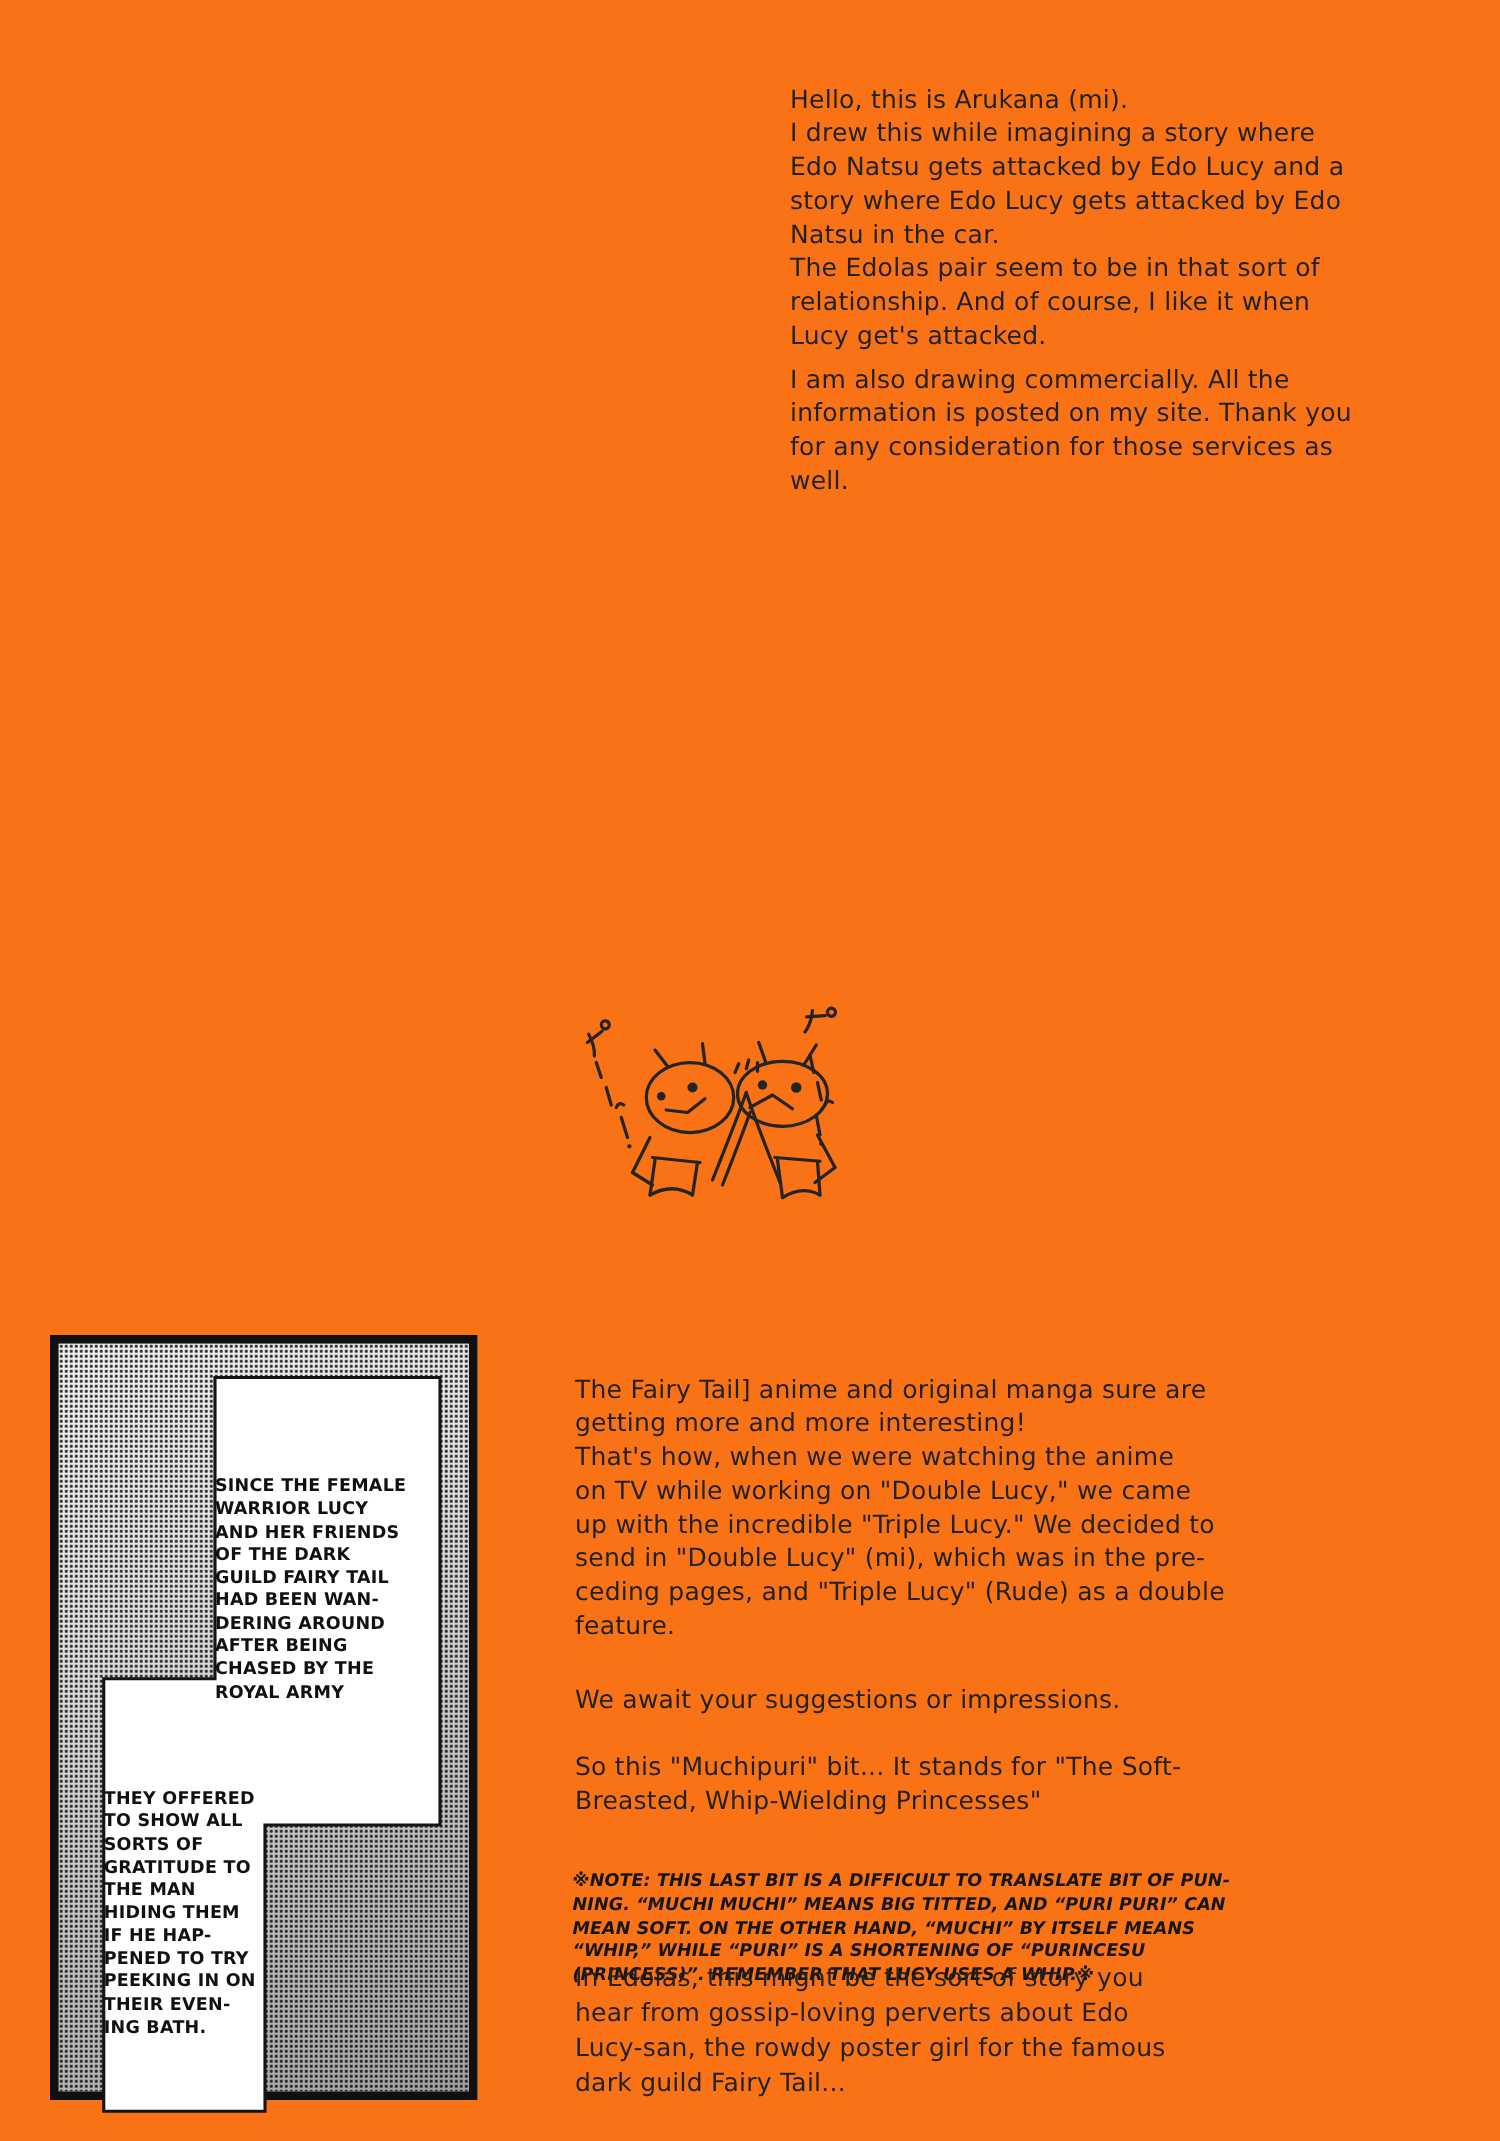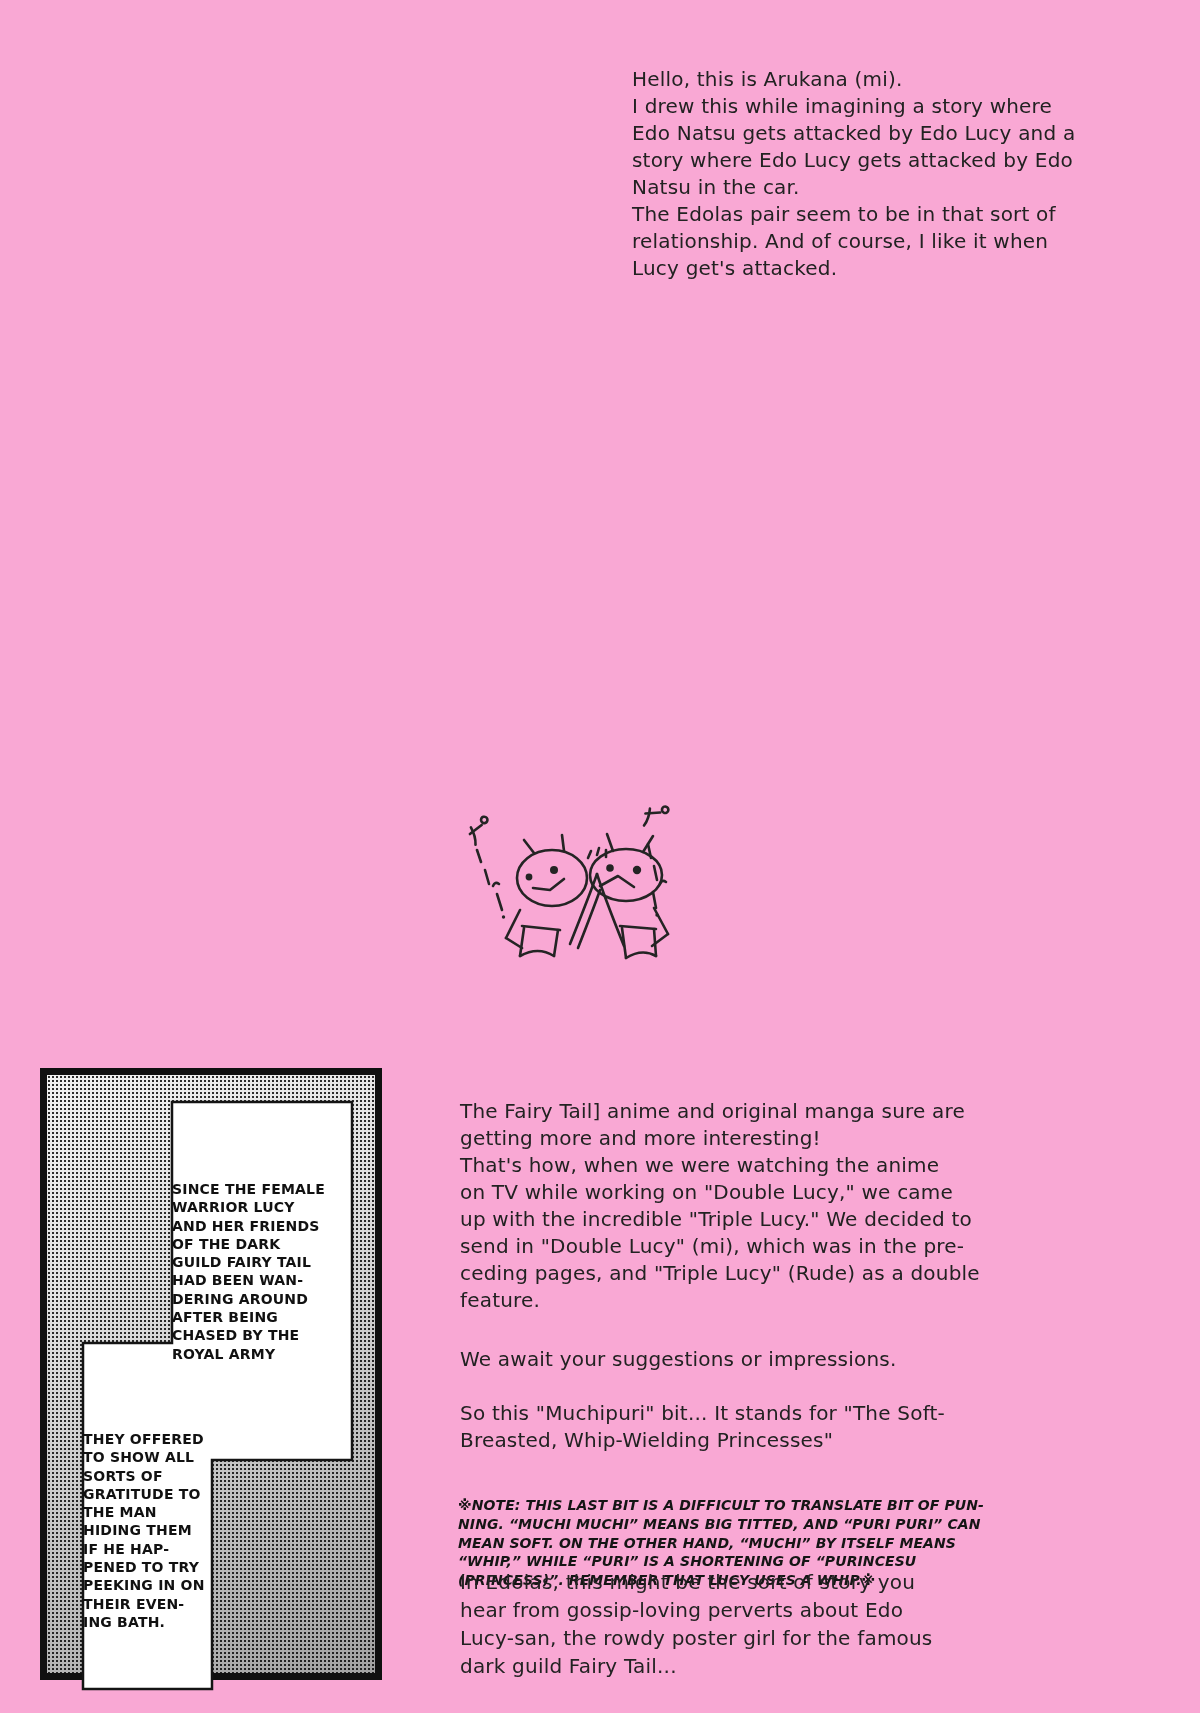--- a/index.html
+++ b/index.html
@@ -1,20 +1,20 @@
 <!DOCTYPE html>
 <html><head>
 <meta charset="utf-8">
 <style>
   html, body { margin: 0; padding: 0; background: #ffffff; }
   .page {
     position: relative;
     width: 1200px;
     height: 1713px;
-    background: #f9a8d4;
+    background: #f97316;
     overflow: hidden;
     font-family: "DejaVu Sans", sans-serif;
     color: #1c1c1c;
   }
 
   
   .hw {
     position: absolute;
     white-space: pre-line;
     font-size: 20px;
@@ -91,20 +91,24 @@
 <div class="page">
 
   <div class="hw block-mi-p1">Hello, this is Arukana (mi).
 I drew this while imagining a story where
 Edo Natsu gets attacked by Edo Lucy and a
 story where Edo Lucy gets attacked by Edo
 Natsu in the car.
 The Edolas pair seem to be in that sort of
 relationship. And of course, I like it when
 Lucy get's attacked.</div>
+  <div class="hw block-mi-p2">I am also drawing commercially. All the
+information is posted on my site. Thank you
+for any consideration for those services as
+well.</div>
 
   <div class="doodle">
     <svg viewBox="0 0 240 170" xmlns="http://www.w3.org/2000/svg">
       <g stroke="#242424" stroke-width="2.6" fill="none" stroke-linecap="round" stroke-linejoin="round">
 
         <g aria-label="ピーッ!">
           <g transform="translate(19,30) rotate(-18)">
             <path d="M2,0 Q4,10 1,18"></path>
             <path d="M-1,6 L13,1"></path>
             <circle cx="17" cy="-3" r="3.2"></circle>

